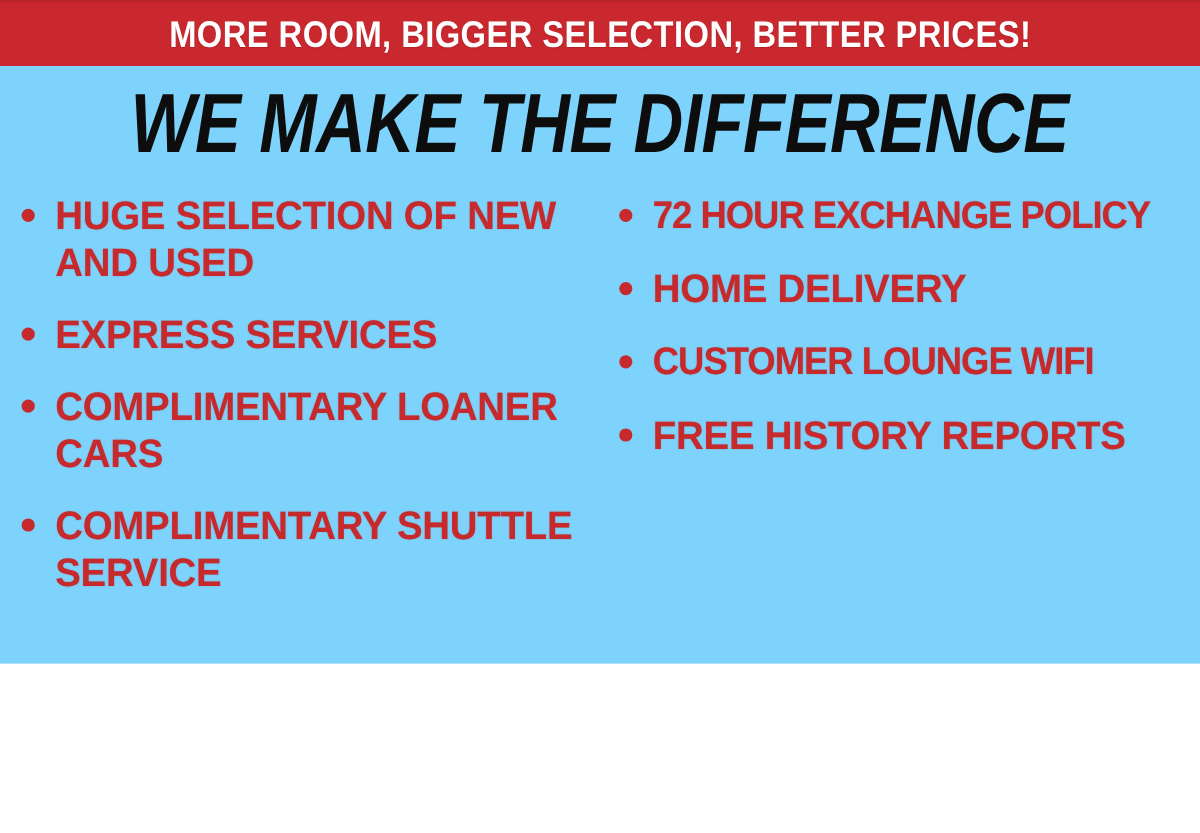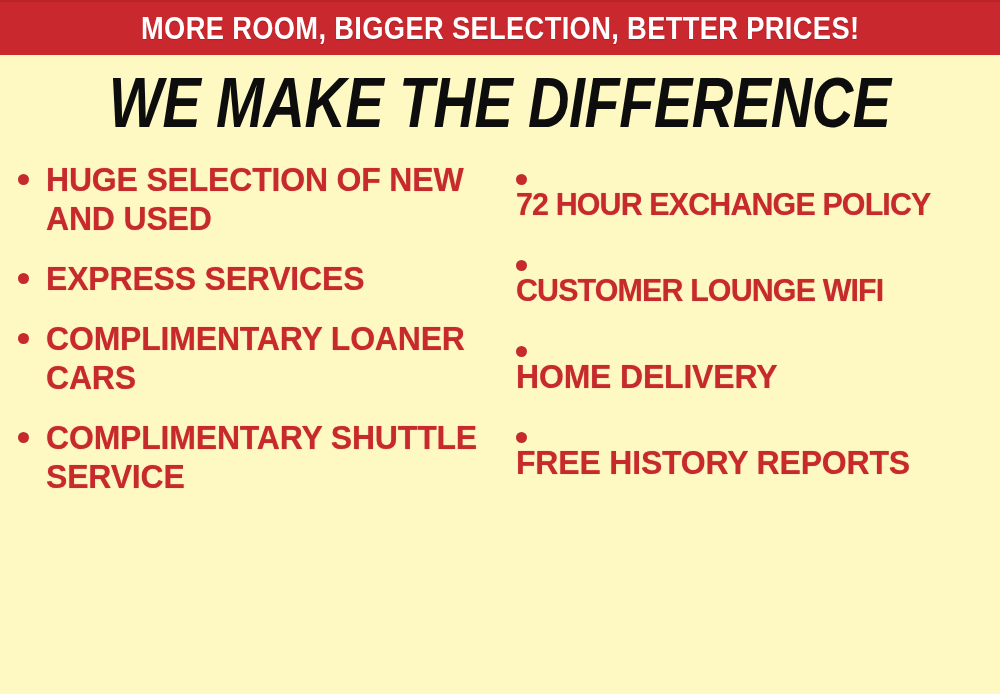--- a/index.html
+++ b/index.html
@@ -9,22 +9,22 @@
   body {
     width: 1000px;
     height: 694px;
     background: #ffffff;
     font-family: "Liberation Sans", sans-serif;
     overflow: hidden;
   }
   .poster {
     position: relative;
     width: 1000px;
-    height: 694px;
-    background: #fef9c3;
+    height: 553px;
+    background: #7dd3fc;
     box-sizing: border-box;
   }
 
   
   .banner {
     position: absolute;
     left: 0;
     top: 0;
     width: 1000px;
     height: 55px;
@@ -84,21 +84,21 @@
   }
   .col-left  { left: 18px;  width: 478px; }
   .col-right { left: 516px; width: 484px; }
 
   .bullet {
     display: flex;
     align-items: flex-start;
     margin-bottom: 20px;
   }
   .col-left .bullet  { margin-bottom: 21px; }
-  .col-right .bullet { margin-bottom: 22px; flex-direction: column; }
+  .col-right .bullet { margin-bottom: 22px; }
 
   .dot {
     flex: 0 0 auto;
     width: 11px;
     height: 11px;
     border-radius: 50%;
     background: #c62a2c;
     margin-top: 14px;
     margin-right: 17px;
   }
@@ -162,26 +162,26 @@
 
     <div class="col col-right">
 
       <div class="bullet">
         <span class="dot"></span>
         <span class="bullet-label tight">72 HOUR EXCHANGE POLICY</span>
       </div>
 
       <div class="bullet">
         <span class="dot"></span>
-        <span class="bullet-label tight">CUSTOMER LOUNGE WIFI</span>
+        <span class="bullet-label">HOME DELIVERY</span>
       </div>
 
       <div class="bullet">
         <span class="dot"></span>
-        <span class="bullet-label">HOME DELIVERY</span>
+        <span class="bullet-label tight">CUSTOMER LOUNGE WIFI</span>
       </div>
 
 
 
       <div class="bullet">
         <span class="dot"></span>
         <span class="bullet-label">FREE HISTORY REPORTS</span>
       </div>
 
     </div>

